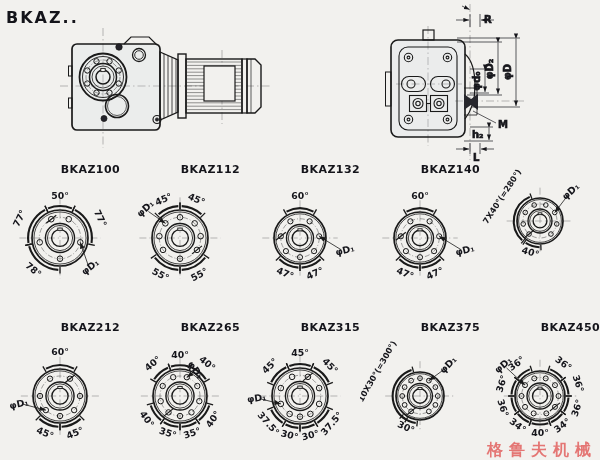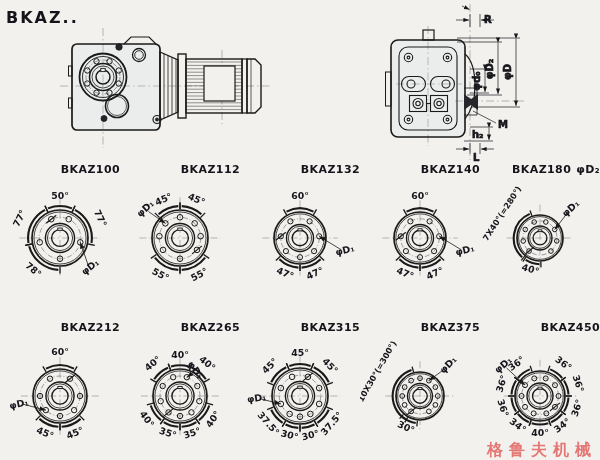--- a/index.html
+++ b/index.html
@@ -411,21 +411,20 @@
           <text x="0" y="0" text-anchor="middle" dominant-baseline="middle" font-size="9.3" font-weight="600" fill="#15151b" transform="translate(15.2,35.9) rotate(-23)">47°</text>
         </g>
         <g>
           <line x1="41.38808358032026" y1="11.867841992056713" x2="19.16678599128518" y2="-1.6768764904649425" stroke="#1a1a1a" stroke-width="0.8" marker-end="url(#fa3)"></line>
           <text x="0" y="0" text-anchor="middle" dominant-baseline="middle" font-size="9.5" font-weight="600" fill="#15151b" transform="translate(45.0,12.9) rotate(-14)">φD₁</text>
           <line x1="-24.16678599128518" y1="2.3231235095350575" x2="-14.166785991285181" y2="-5.6768764904649425" stroke="#1a1a1a" stroke-width="1.2"></line>
         </g>
       </svg>
     </div>
     <div class="fcell">
-      <div class="ftitle"><span>BKAZ180</span><span class="sfx">φD₂</span></div>
       <svg viewBox="-60 -58 120 116" width="120" height="116" fill="none">
         <defs>
           <marker id="fa4" markerWidth="9" markerHeight="7" refX="8" refY="3" orient="auto">
             <path d="M0,0 L8,3 L0,6 Z" fill="#1a1a1a"></path>
           </marker>
         </defs>
         <g stroke="#8a8a8a" stroke-width="0.6" stroke-dasharray="7 3 1.2 3">
           <line x1="-33.35" y1="0" x2="33.35" y2="0"></line>
           <line x1="0" y1="-33.35" x2="0" y2="33.35"></line>
         </g>

